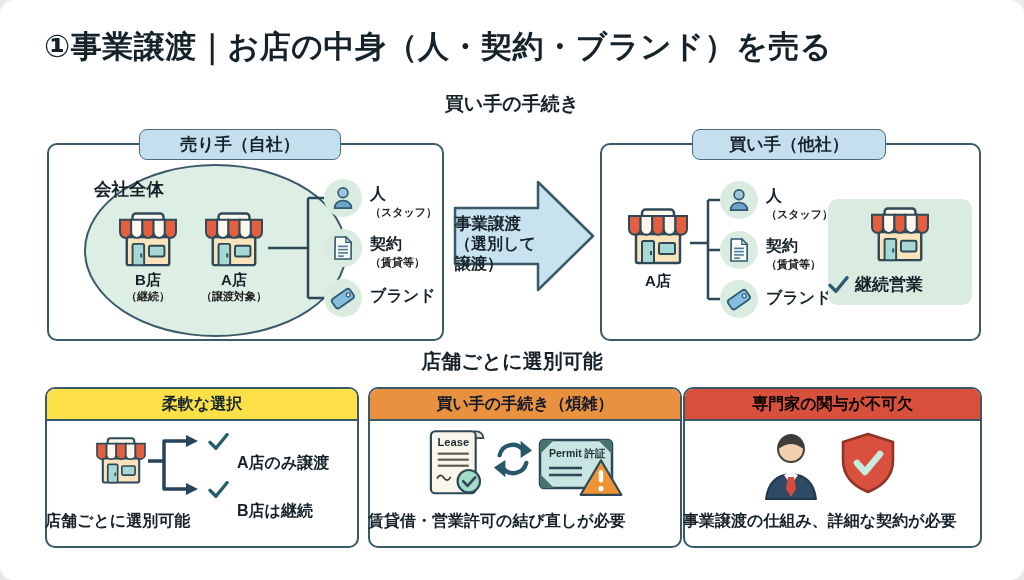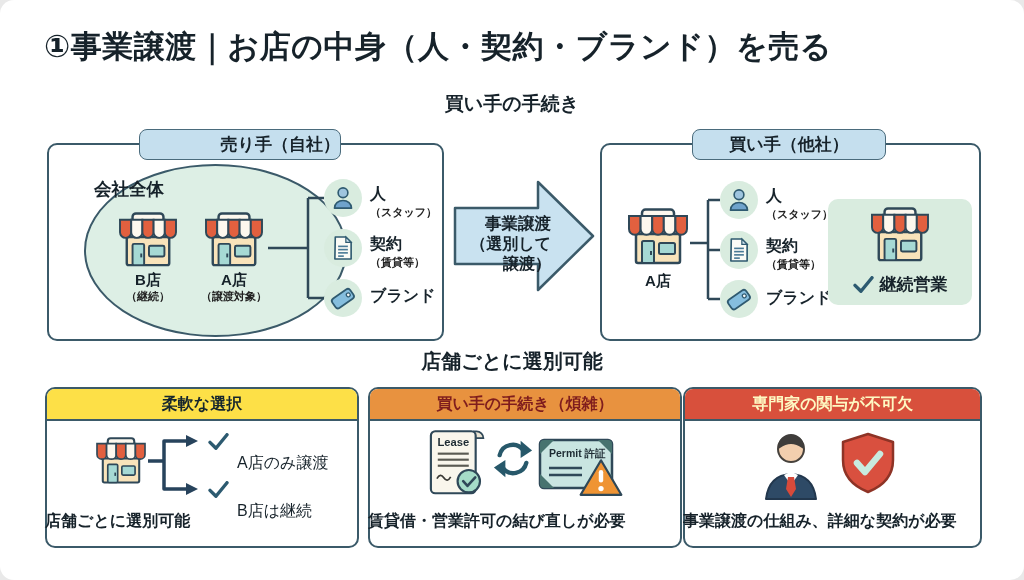--- a/index.html
+++ b/index.html
@@ -15,34 +15,34 @@
   .pill{background:#c5dfee;border:1.5px solid #4a6b7c;border-radius:8px;
         display:flex;align-items:center;justify-content:center;
         font-weight:800;font-size:17px;z-index:3;}
   .ellipse{background:#ddefe5;border:2.5px solid #3b5a69;border-radius:50%;}
   .store-label{font-weight:800;font-size:15px;text-align:center;}
   .store-note{font-weight:700;font-size:11px;text-align:center;color:#222;}
   .asset-circle{width:38px;height:38px;border-radius:50%;background:#d9ecdf;
         display:flex;align-items:center;justify-content:center;}
   .asset-label{font-weight:800;font-size:16px;line-height:1;}
   .asset-note{font-weight:700;font-size:11px;line-height:1;color:#222;}
-  .arrow-text{width:96px;text-align:right;z-index:2;}
+  .arrow-text{width:96px;text-align:left;z-index:2;}
   .arrow-text .l1{font-size:16.5px;font-weight:800;line-height:1.25;}
   .arrow-text .l2{font-size:16px;font-weight:700;line-height:1.3;}
   .greenbox{background:#d9ecdf;border-radius:10px;}
-  .result-row{display:flex;align-items:center;justify-content:center;gap:6px;}
+  .result-row{display:flex;align-items:center;justify-content:flex-start;gap:6px;}
   .result-label{font-weight:800;font-size:17px;}
   .card{border:2.5px solid #3b5a69;border-radius:10px;background:#fff;overflow:hidden;}
   .card-header{height:30px;display:flex;align-items:center;justify-content:center;
         font-weight:800;font-size:16px;border-bottom:2px solid #3b5a69;}
   .hdr-mint{background:#fde047;color:#15262e;}
-  .hdr-orange{background:#e8923f;color:#7f1d1d;text-align:center;}
-  .hdr-red{background:#d8503c;color:#fef9c3;}
+  .hdr-orange{background:#e8923f;color:#0f172a;text-align:center;}
+  .hdr-red{background:#d8503c;color:#000000;}
   .opt-row{display:flex;align-items:center;gap:8px;height:20px;}
-  .opt-label{font-weight:400;font-size:16px;line-height:1;margin-top:43px;}
+  .opt-label{font-weight:700;font-size:16px;line-height:1;margin-top:43px;}
   .caption{text-align:left;font-weight:800;font-size:16px;}
   svg{display:block;}
 </style>
 </head>
 <body>
 
 <svg width="0" height="0" style="position:absolute">
   <defs>
     <symbol id="sym-store" viewBox="0 0 64 58">
       <rect x="16" y="1.5" width="32" height="9" rx="3.5" fill="#fdf8ee" stroke="#2f4858" stroke-width="2.5"></rect>
@@ -79,21 +79,21 @@
     </symbol>
   </defs>
 </svg>
 
 <div class="stage">
 
   <div class="abs page-title">①事業譲渡｜お店の中身（人・契約・ブランド）を売る</div>
   <div class="abs sec-head" style="top:91px;">買い手の手続き</div>
 
   <div class="abs panel" style="left:47px;top:143px;width:393px;height:194px;"></div>
-  <div class="abs pill" style="left:139px;top:129px;width:200px;height:29px;justify-content:flex-end;">
+  <div class="abs pill" style="left:139px;top:129px;width:200px;height:29px;">
     <span>売り手（自社）</span>
   </div>
   <div class="abs ellipse" style="left:84px;top:164px;width:259px;height:169px;"></div>
   <div class="abs" style="left:94px;top:177px;width:259px;text-align:left;font-weight:800;font-size:17.5px;">会社全体</div>
 
   <svg class="abs" style="left:117px;top:212px;" width="62" height="56">
       <use href="#sym-store"></use>
     </svg>
   <svg class="abs" style="left:203px;top:212px;" width="62" height="56">
       <use href="#sym-store"></use>

